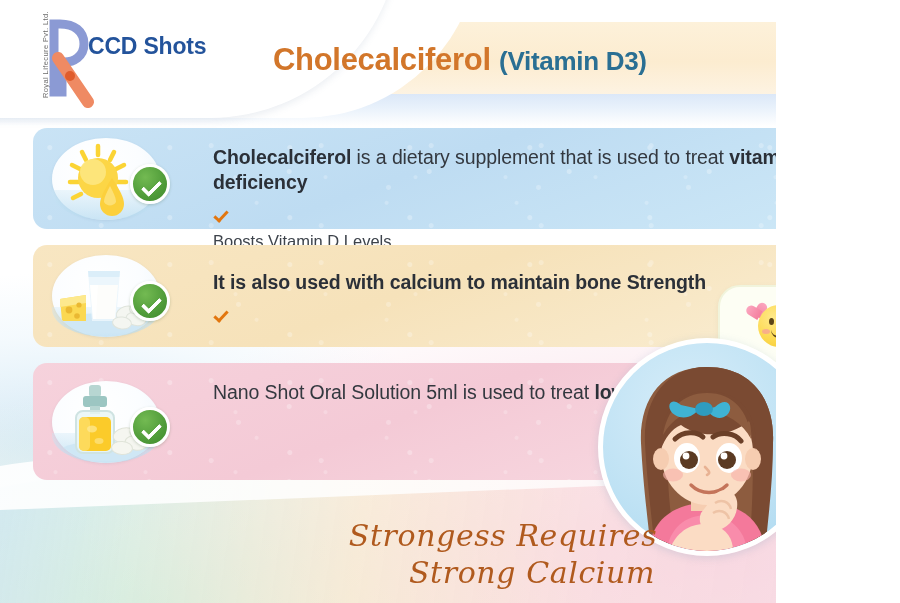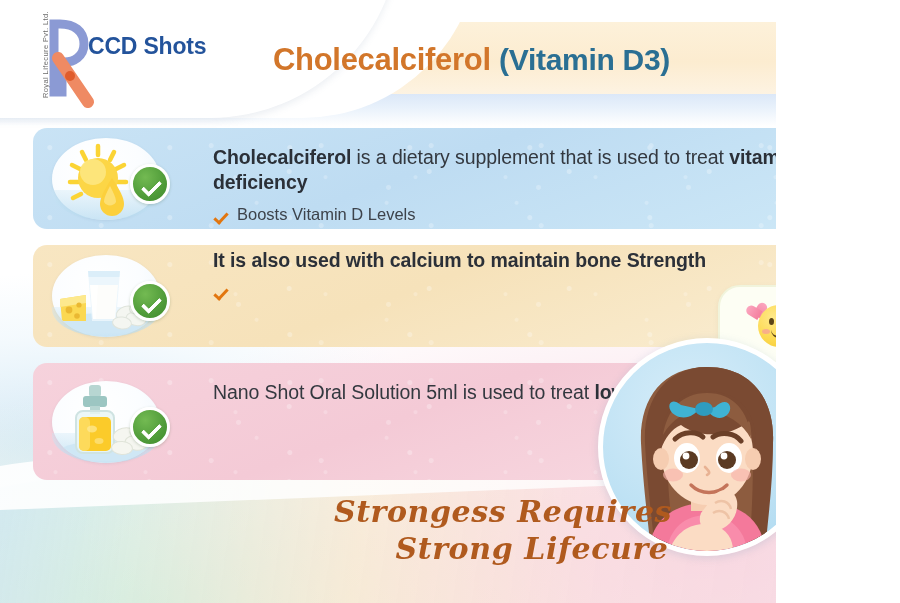--- a/index.html
+++ b/index.html
@@ -83,21 +83,21 @@
     position:absolute;left:88px;top:33px;
     font-size:23px;font-weight:bold;letter-spacing:-.2px;
     color:#23539b;
   }
   .title{
     position:absolute;left:273px;top:42px;
     font-size:31px;font-weight:bold;letter-spacing:-.3px;
     white-space:nowrap;
   }
   .title .t-main{color:#d2762a;}
-  .title .t-sub{color:#2a6f93;font-size:30px;}
+  .title .t-sub{color:#2a6f93;font-size:26px;}
 
   
   .card{
     position:absolute;left:33px;width:837px;
     border-radius:14px;
   }
   .card.c1{top:128px;height:101px;background:linear-gradient(160deg,#c9e3f5 0%,#bedcf2 45%,#cde8f7 100%);}
   .card.c2{top:245px;height:102px;background:linear-gradient(160deg,#f8e6c2 0%,#f6e2ba 45%,#faeed4 100%);}
   .card.c3{top:363px;height:117px;background:linear-gradient(160deg,#f6d2dc 0%,#f4cad6 45%,#f9dde4 100%);}
 
@@ -136,26 +136,26 @@
     transform:rotate(-45deg);border-radius:1px;
   }
 
   .body{position:absolute;left:180px;top:0;right:14px;height:100%;}
   .head-line{
     font-size:19.5px;line-height:25px;color:#33383f;font-weight:normal;
     letter-spacing:-.1px;
   }
   .head-line b{font-weight:bold;color:#2b3038;}
   .c1 .body{padding-top:17px;}
-  .c2 .body{padding-top:3px;}
+  .c2 .body{padding-top:25px;}
   .c3 .body{padding-top:17px;}
 
   .bullet{
-    margin-top:9px;display:flex;align-items:center;gap:9px;
-    font-size:16.5px;line-height:21px;color:#3d434b;
+    margin-top:9px;display:flex;align-items:flex-start;gap:9px;
+    font-size:16.5px;line-height:21px;color:#3d434b;flex-direction:column;
   }
   .tick{
     flex:0 0 auto;width:15px;height:15px;position:relative;margin-top:3px;
   }
   .tick:before{
     content:"";position:absolute;left:1px;top:4px;width:11px;height:5px;
     border-left:3.2px solid #e2760f;border-bottom:3.2px solid #e2760f;
     transform:rotate(-47deg);
   }
 
@@ -199,23 +199,23 @@
     content:"";position:absolute;width:10px;height:15px;border-radius:10px 10px 0 0;
     background:linear-gradient(180deg,#fba6bf,#f4809f);
   }
   .heart:before{left:9px;transform:rotate(45deg);transform-origin:0 100%;}
   .heart:after{left:9px;transform:rotate(-45deg);transform-origin:100% 100%;}
   .heart.h1{left:22px;top:12px;transform:rotate(-14deg);}
   .heart.h2{left:70px;top:40px;transform:rotate(22deg);width:16px;height:14px;}
 
   
   .tagline{
-    position:absolute;left:318px;top:493px;width:370px;
+    position:absolute;left:318px;top:517px;width:370px;
     font-family:"DejaVu Serif", serif;
-    font-style:italic;font-weight:bold;
+    font-style:italic;font-weight:normal;
     font-size:30px;line-height:37px;
     color:#b05a1e;letter-spacing:.6px;
     text-align:center;
   }
   .tagline .l2{display:block;padding-left:58px;}
 </style>
 </head>
 <body>
 
 <div id="page">
@@ -414,16 +414,16 @@
           <path d="M110 170 C116 166 124 168 126 176" stroke="#eec3a6" stroke-width="2.4" fill="none"></path>
 
           <path d="M66 208 C74 186 92 178 110 182 C124 186 130 196 130 208 Z" fill="#fbdcc4"></path>
         </g>
       </svg>
     </div>
   </div>
 
   <div class="tagline">
     <span class="l1">Strongess Requires</span>
-    <span class="l2">Strong Lifecure</span>
+    <span class="l2">Strong Calcium</span>
   </div>
 
 </div>
 
 </body></html>

